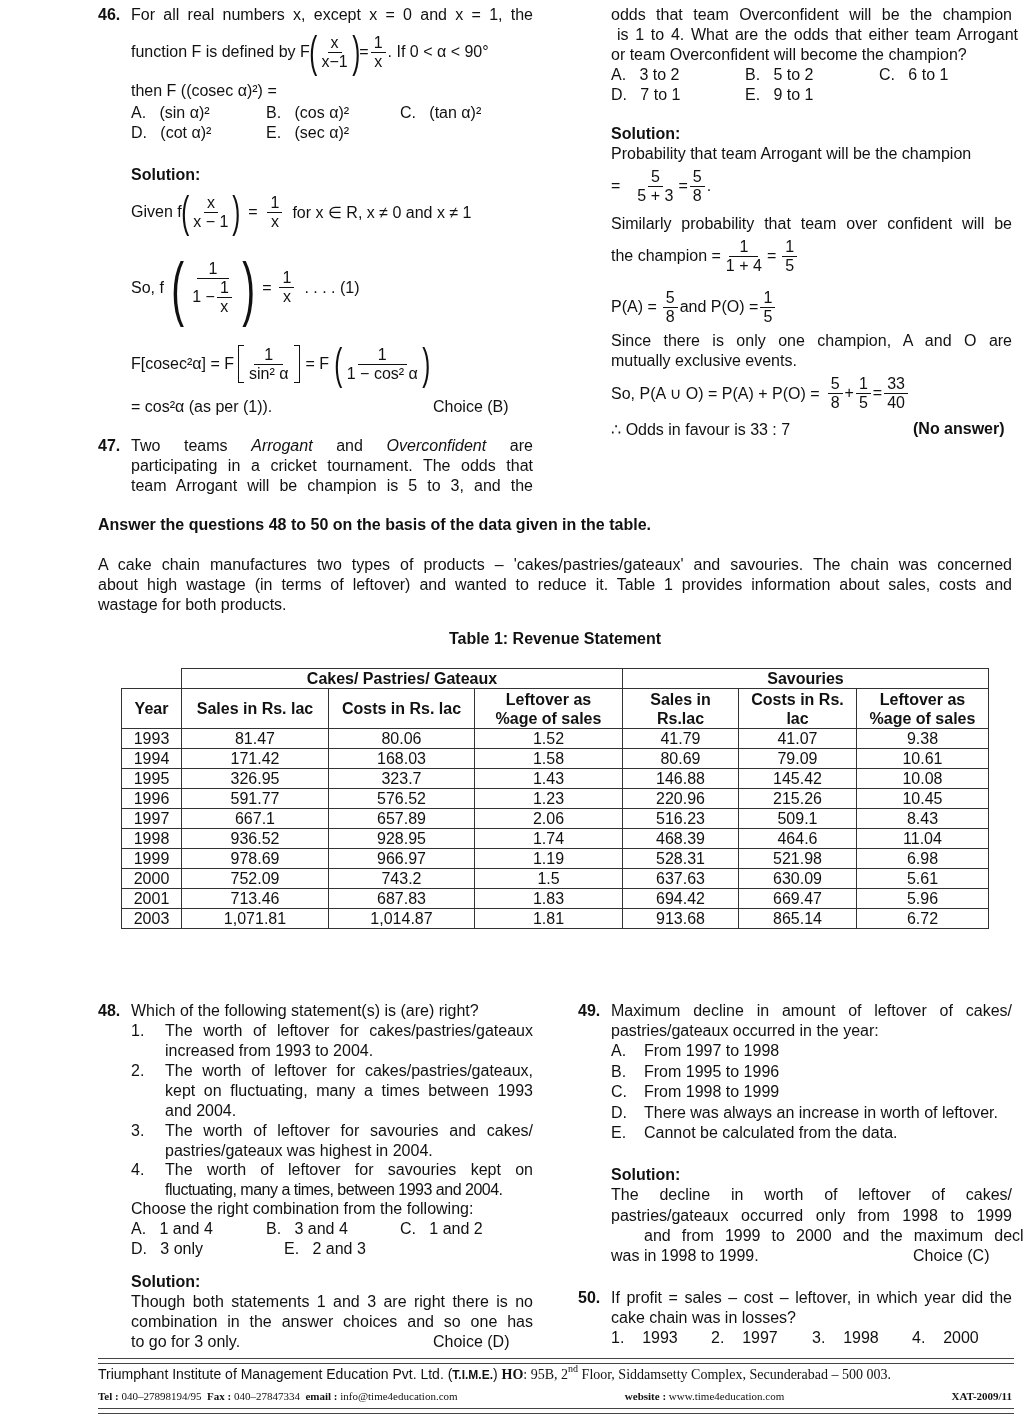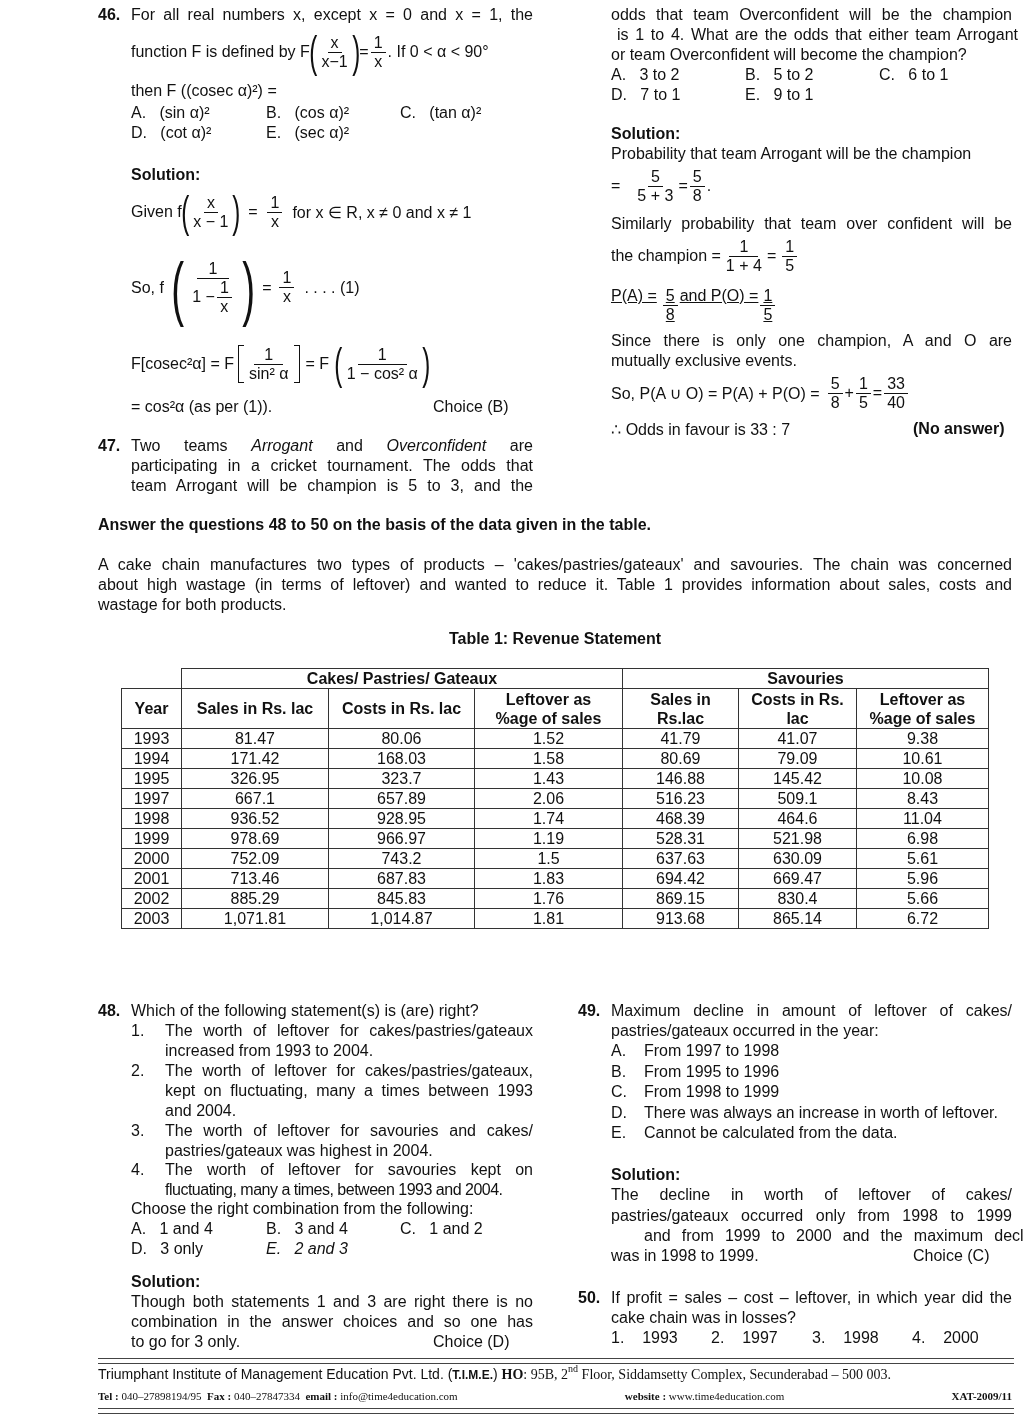--- a/index.html
+++ b/index.html
@@ -157,21 +157,21 @@
     <span class="frac">
         <span class="num" style="padding:0 10px;">1</span>
         <span class="den">1 + 4</span>
       </span>
     <span style="margin-right:4px;">=</span>
     <span class="frac">
         <span class="num">1</span>
         <span class="den">5</span>
       </span>
   </div>
-  <div class="line" style="left:611px; top:287px; height:40px; display:flex; align-items:flex-start;text-decoration:underline;">
+  <div class="line" style="left:611px; top:287px; height:40px; display:flex; align-items:center;">
     <span>P(A) =</span>
     <span class="frac" style="margin-left:6px;">
         <span class="num">5</span>
         <span class="den">8</span>
       </span>
     <span>and P(O) =</span>
     <span class="frac">
         <span class="num">1</span>
         <span class="den">5</span>
       </span>
@@ -255,20 +255,29 @@
     <tr>
         <td>1995</td>
         <td>326.95</td>
         <td>323.7</td>
         <td>1.43</td>
         <td>146.88</td>
         <td>145.42</td>
         <td>10.08</td>
       </tr>
     <tr>
+        <td>1996</td>
+        <td>591.77</td>
+        <td>576.52</td>
+        <td>1.23</td>
+        <td>220.96</td>
+        <td>215.26</td>
+        <td>10.45</td>
+      </tr>
+    <tr>
         <td>1997</td>
         <td>667.1</td>
         <td>657.89</td>
         <td>2.06</td>
         <td>516.23</td>
         <td>509.1</td>
         <td>8.43</td>
       </tr>
     <tr>
         <td>1998</td>
@@ -300,29 +309,20 @@
     <tr>
         <td>2001</td>
         <td>713.46</td>
         <td>687.83</td>
         <td>1.83</td>
         <td>694.42</td>
         <td>669.47</td>
         <td>5.96</td>
       </tr>
     <tr>
-        <td>2002</td>
-        <td>885.29</td>
-        <td>845.83</td>
-        <td>1.76</td>
-        <td>869.15</td>
-        <td>830.4</td>
-        <td>5.66</td>
-      </tr>
-    <tr>
         <td>2003</td>
         <td>1,071.81</td>
         <td>1,014.87</td>
         <td>1.81</td>
         <td>913.68</td>
         <td>865.14</td>
         <td>6.72</td>
       </tr>
   </tbody>
 </table>
@@ -346,21 +346,21 @@
 
   <div class="line" style="left:131px; top:1161px;">4.</div>
   <div class="line just" style="left:165px; top:1161px; width:368px;">The worth of leftover for savouries kept on</div>
   <div class="line" style="left:165px; top:1181px; letter-spacing:-0.5px;">fluctuating, many a times, between 1993 and 2004.</div>
 
   <div class="line" style="left:131px; top:1200px;">Choose the right combination from the following:</div>
   <div class="opt" style="left:131px; top:1220px;"><span>A.</span>&nbsp;&nbsp;&nbsp;<span>1 and 4</span></div>
   <div class="opt" style="left:266px; top:1220px;"><span>B.</span>&nbsp;&nbsp;&nbsp;<span>3 and 4</span></div>
   <div class="opt" style="left:400px; top:1220px;"><span>C.</span>&nbsp;&nbsp;&nbsp;<span>1 and 2</span></div>
   <div class="opt" style="left:131px; top:1240px;"><span>D.</span>&nbsp;&nbsp;&nbsp;<span>3 only</span></div>
-  <div class="opt" style="left:266px; top:1240px;font-style:italic;"><span>E.</span>&nbsp;&nbsp;&nbsp;<span>2 and 3</span></div>
+  <div class="opt" style="left:284px; top:1240px;"><span>E.</span>&nbsp;&nbsp;&nbsp;<span>2 and 3</span></div>
 
   <div class="line b" style="left:131px; top:1273px;">Solution:</div>
   <div class="line just" style="left:131px; top:1293px; width:402px;">Though both statements 1 and 3 are right there is no</div>
   <div class="line just" style="left:131px; top:1313px; width:402px;">combination in the answer choices and so one has</div>
   <div class="line" style="left:131px; top:1333px;">to go for 3 only.</div>
   <div class="line" style="left:433px; top:1333px;">Choice (D)</div>
 </div>
 
 <div>
   <span class="qnum" style="left:578px; top:1002px;">49.</span>

